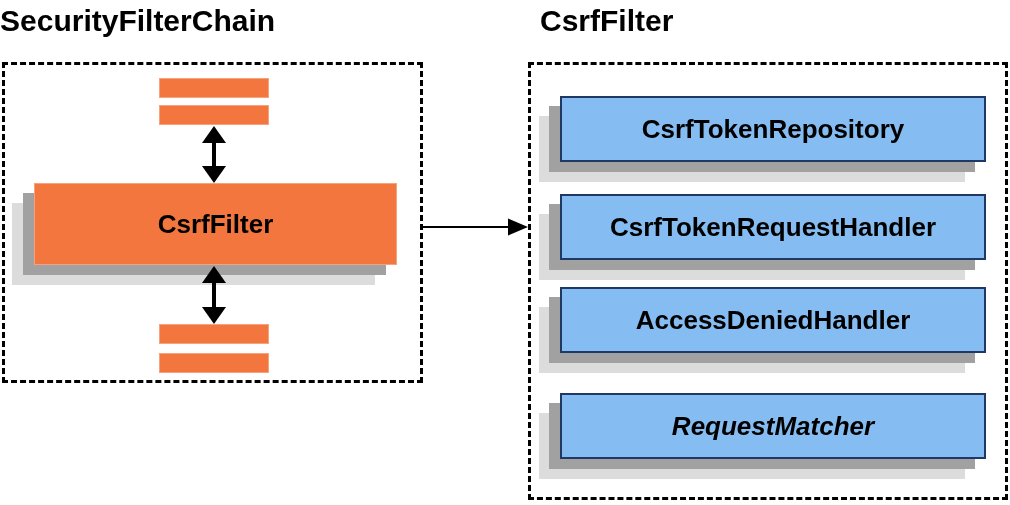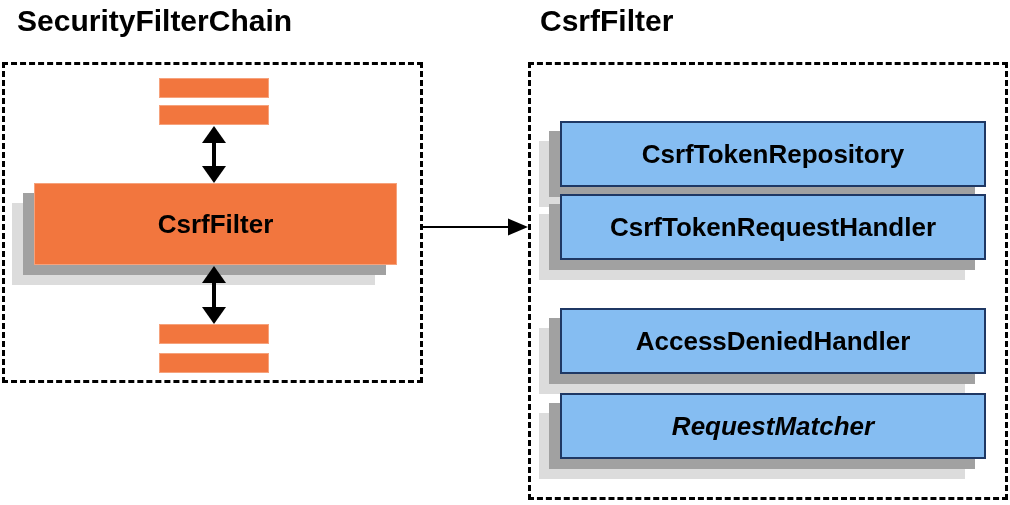--- a/index.html
+++ b/index.html
@@ -32,21 +32,21 @@
     background:#85bdf2;border:2px solid #1f3864;
     box-shadow:-11px 10px 0 0 #a1a1a1,-21px 20px 0 0 #dcdcdc;
   }
   .arrow{position:absolute;}
 </style>
 </head>
 <body>
 
 <div class="canvas">
 
-  <div class="diagram-title" style="left:17px;top:4px;">SecurityFilterChain</div>
+  <div class="diagram-title" style="left:0;top:4px;">SecurityFilterChain</div>
 
   <div class="diagram-title" style="left:540px;top:4px;">CsrfFilter</div>
 
   <div class="dashed-group" style="left:2px;top:62px;width:421px;height:321px;"></div>
 
   <div class="chain-bar" style="top:78px;"></div>
   <div class="chain-bar" style="top:105px;"></div>
 
   <svg class="arrow" style="left:194px;top:126px;" width="40" height="57" viewBox="0 0 40 57">
     <line x1="20" y1="12" x2="20" y2="45" stroke="#000" stroke-width="4"></line>
@@ -67,29 +67,29 @@
   <div class="chain-bar" style="top:324px;"></div>
   <div class="chain-bar" style="top:353px;"></div>
 
   <svg class="arrow" style="left:423px;top:217px;" width="105" height="20" viewBox="0 0 105 20">
     <line x1="0" y1="10" x2="87" y2="10" stroke="#000" stroke-width="2"></line>
     <polygon points="105,10 85,1.5 85,18.5" fill="#000"></polygon>
   </svg>
 
   <div class="dashed-group" style="left:528px;top:62px;width:480px;height:438px;"></div>
 
-  <div class="node blue-node" style="top:96px;margin-top:25px;">
+  <div class="node blue-node" style="top:96px;">
     <span>CsrfTokenRepository</span>
   </div>
 
   <div class="node blue-node" style="top:194px;">
     <span>CsrfTokenRequestHandler</span>
   </div>
 
-  <div class="node blue-node" style="top:308px;">
+  <div class="node blue-node" style="top:287px;">
     <span>AccessDeniedHandler</span>
   </div>
 
   <div class="node blue-node" style="top:393px;font-style:italic;">
     <span>RequestMatcher</span>
   </div>
 
 </div>
 
 </body></html>

